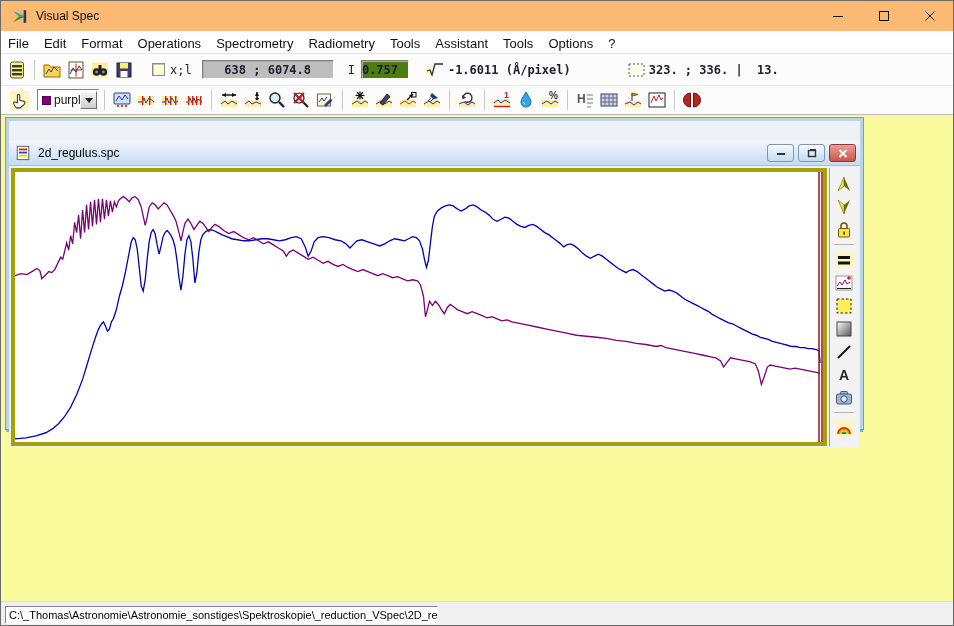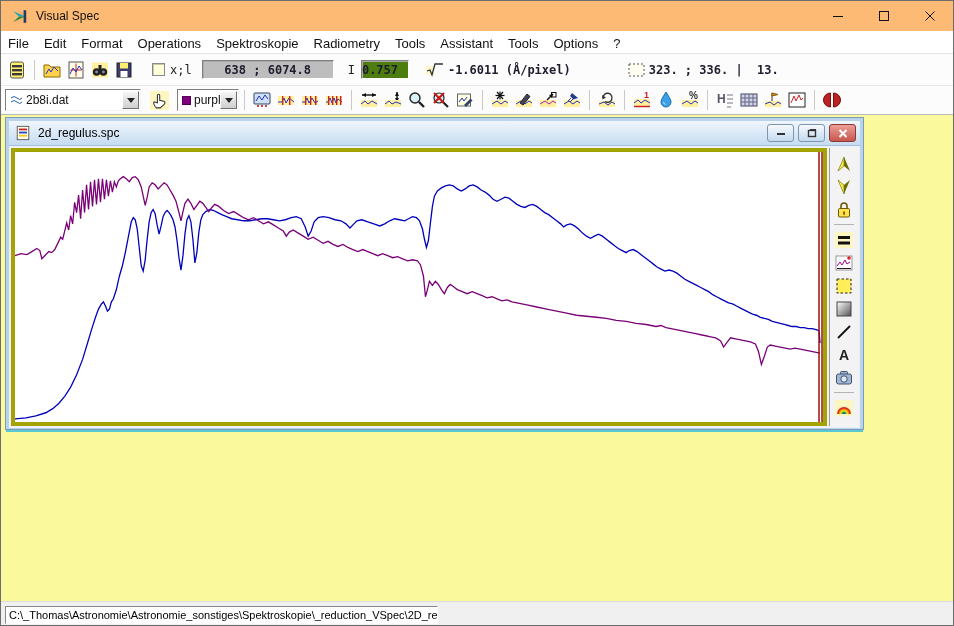--- a/index.html
+++ b/index.html
@@ -32,21 +32,21 @@
   
   .combo { height:22px; background:#fff; border:1px solid; border-color:#7f7f7f #f4f4f4 #f4f4f4 #7f7f7f; display:flex; align-items:center; }
   .combo .ctext { flex:1; font-size:12px; color:#111; padding-left:3px; white-space:nowrap; overflow:hidden; }
   .combo .cbtnarrow { width:17px; height:18px; margin-right:1px; background:linear-gradient(#f5f5f5,#cfcfcf); border:1px solid; border-color:#fff #6f6f6f #6f6f6f #fff; display:flex; align-items:center; justify-content:center; }
   .combo .arrow { width:0; height:0; border-left:4px solid transparent; border-right:4px solid transparent; border-top:5px solid #222; }
   .swatch { width:9px; height:9px; background:#800080; margin-left:4px; border:1px solid #550055; }
   
   .workspace { position:relative; height:486px; background:#fafa9d; overflow:hidden; }
   
   .child { position:absolute; left:5px; top:3px; width:857px; height:311px; background:#eef2f6; border:3px solid #b9d3ea; box-shadow:0 0 0 1px #7d9cba, 0 3px 0 0 #57c8d4; }
-  .childbar { height:25px; background:linear-gradient(#f0f6fd,#c6dcf1); border-bottom:1px solid #a3bfd9; display:flex; align-items:center; }
+  .childbar { height:25px; background:linear-gradient(#f0f6fd,#c6dcf1); border-bottom:1px solid #a3bfd9; display:flex; align-items:center;margin-top:20px; }
   .childbar .cicon { width:16px; height:16px; margin-left:6px; }
   .childbar .ctitle { font-size:12px; color:#000; margin-left:7px; flex:1; }
   .cbtn { width:27px; height:18px; margin-right:4px; border:1px solid #7e97ad; border-radius:3px; background:linear-gradient(#f6fafe,#c3daef); display:flex; align-items:center; justify-content:center; }
   .cbtn.close { background:linear-gradient(#eb9f97,#c8564c); border-color:#8a3a34; }
   .childbody { display:flex; height:282px; background:#eef2f6; padding:2px; }
   .chartframe { flex:1; border:4px solid #a3a303; background:#fff; position:relative; }
   .chartframe svg { display:block; width:100%; height:100%; }
   .vtool { width:29px; margin-left:2px; background:#f3f3f3; border-left:1px solid #9a9a9a; display:flex; flex-direction:column; align-items:center; padding-top:4px; }
   .vbtn { width:24px; height:23px; display:flex; align-items:center; justify-content:center; border:1px solid transparent; border-radius:2px; }
   .vsep { width:20px; height:1px; background:#b5b5b5; margin:3px 0; }
@@ -86,21 +86,21 @@
         </svg>
     </div>
   </div>
 
   <div class="menubar">
 
   <span class="mitem">File</span>
       <span class="mitem">Edit</span>
       <span class="mitem">Format</span>
       <span class="mitem">Operations</span>
-      <span class="mitem">Spektroskopie</span>
+      <span class="mitem">Spectrometry</span>
       <span class="mitem">Radiometry</span>
       <span class="mitem">Tools</span>
       <span class="mitem">Assistant</span>
       <span class="mitem">Tools</span>
       <span class="mitem">Options</span>
       <span class="mitem">?</span>
     </div>
 
   <div class="toolbar1">
     <div class="tbtn" style="margin-left:4px">
@@ -157,30 +157,20 @@
       <path d="M2 11 l3 -1 2 5 3 -11 8 0" stroke="#333" fill="none" stroke-width="1.3"></path>
     </svg>
     <span class="mono" style="margin-left:3px">-1.6011 (Å/pixel)</span>
     <svg width="19" height="18" viewBox="0 0 19 18" style="margin-left:56px">
       <rect x="2" y="3" width="15" height="12" fill="#fffdf0" stroke="#555" stroke-dasharray="2 2"></rect>
     </svg>
     <span class="mono" style="margin-left:3px">323. ; 336. |  13.</span>
   </div>
 
   <div class="toolbar2">
-    <div class="combo" style="width:136px;margin-left:4px">
-      <svg width="14" height="14" viewBox="0 0 14 14" style="margin-left:3px">
-        <path d="M2 5 q3 -3 6 0 t5 0" stroke="#2860b0" fill="none"></path>
-          <path d="M2 9 q3 -3 6 0 t5 0" stroke="#2860b0" fill="none"></path>
-      </svg>
-      <span class="ctext">2b8i.dat</span>
-      <span class="cbtnarrow">
-          <span class="arrow"></span>
-        </span>
-    </div>
     <div class="tbtn" style="margin-left:6px">
       <svg width="21" height="21" viewBox="0 0 20 20">
         <rect x="1" y="1" width="18" height="18" fill="#fdf6c0"></rect>
         <path d="M7 17 c-2 -2 -3.2 -4.8 -2.2 -5.8 l3.2 1 0 -7 c0 -1.6 2.2 -1.6 2.2 0 l0 4.6 3.8 1 c1.6 .5 1.6 2.2 0 3.4 l-3.4 2.8 z" fill="#fff" stroke="#333"></path>
       </svg>
     </div>
     <div class="combo" style="width:62px;margin-left:6px">
       <span class="swatch"></span>
       <span class="ctext">purpleF</span>
       <span class="cbtnarrow">

